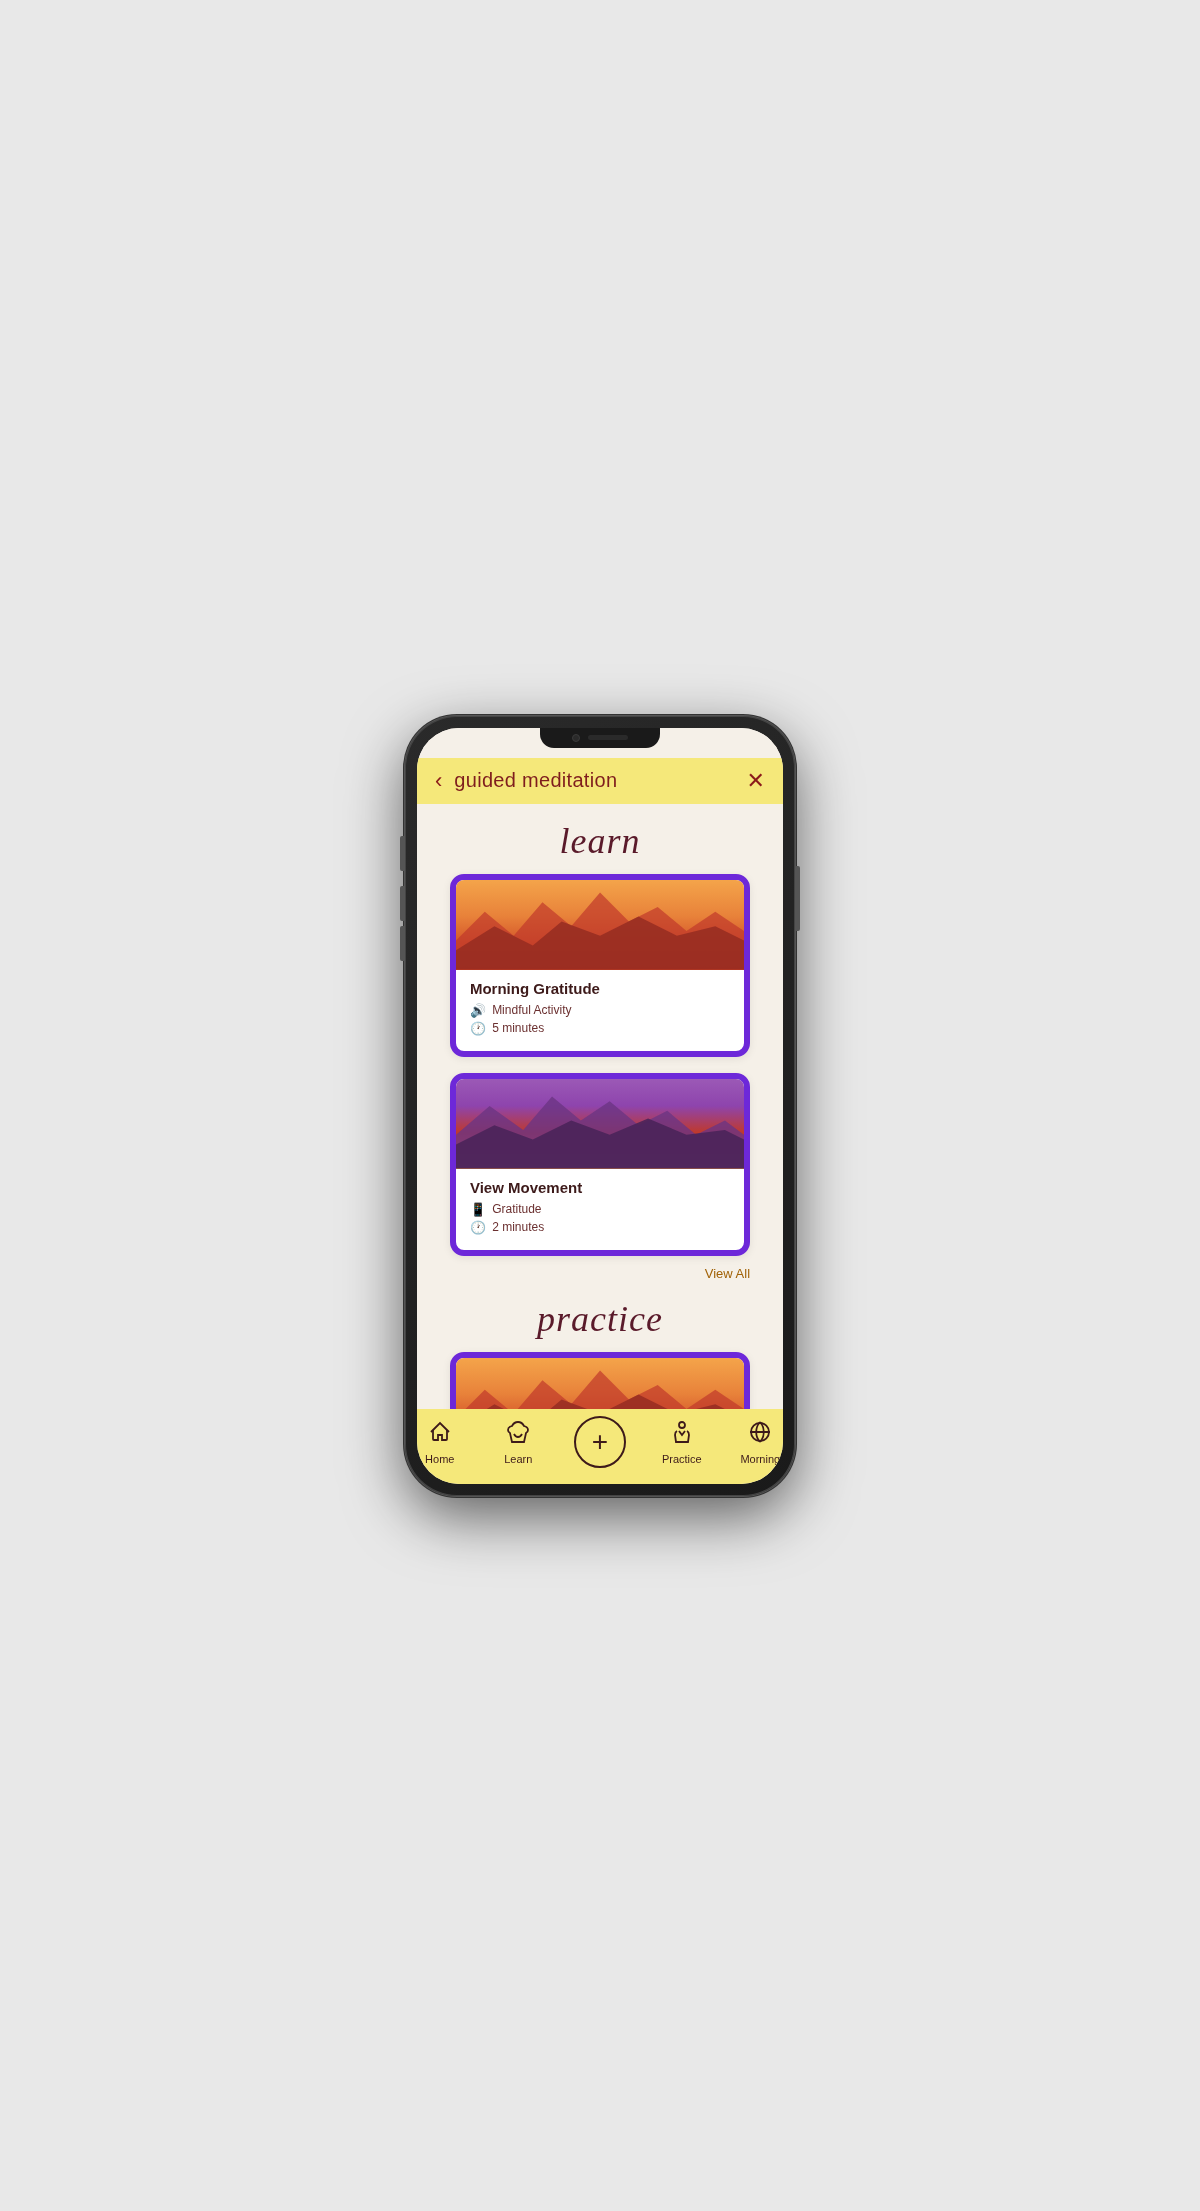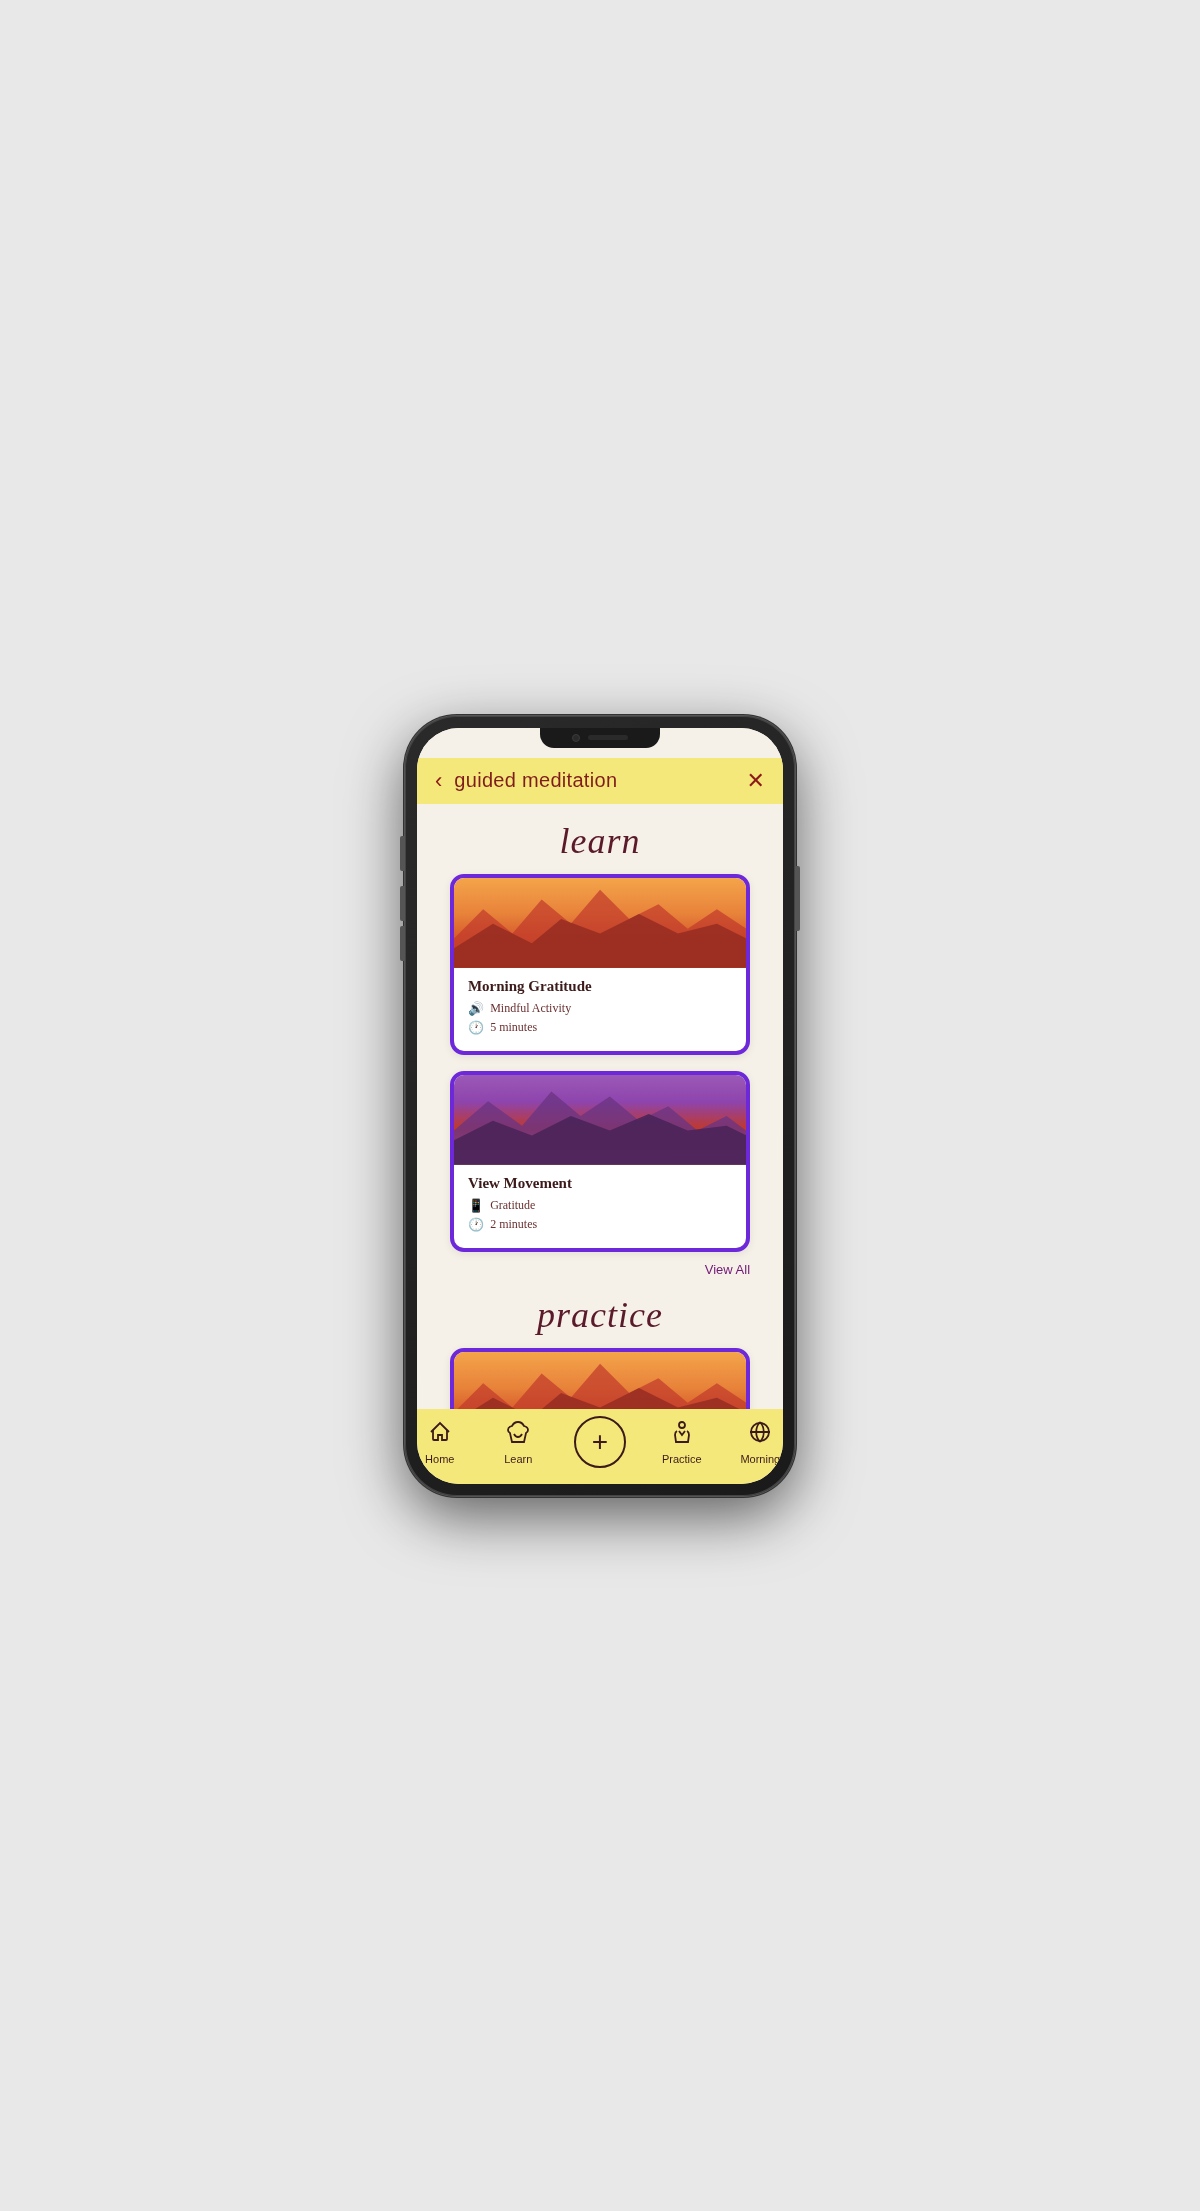--- a/index.html
+++ b/index.html
@@ -153,23 +153,22 @@
     }
 
     
     .card {
       background: #fff;
       border-radius: 14px;
       margin: 0 auto 16px;
       width: 82%;
       overflow: hidden;
       box-shadow: 0 2px 8px rgba(0,0,0,0.08);
-      border: 4px solid #6d28d9;
-      cursor: pointer;
-      font-family: Liberation Serif, serif;
+      border: 6px solid #6d28d9;
+      cursor: pointer;
     }
 
     .card-image {
       width: 100%;
       height: 90px;
       position: relative;
       overflow: hidden;
     }
 
     
@@ -212,21 +211,21 @@
     }
 
     .view-all {
       text-align: right;
       padding-right: 9%;
       margin-bottom: 8px;
       margin-top: -8px;
     }
     .view-all-link {
       font-size: 13px;
-      color: #701a75;
+      color: #a16207;
       cursor: pointer;
     }
 
     
     .bottom-nav {
       background: #f5e87a;
       height: 75px;
       display: flex;
       align-items: center;
       justify-content: space-around;

